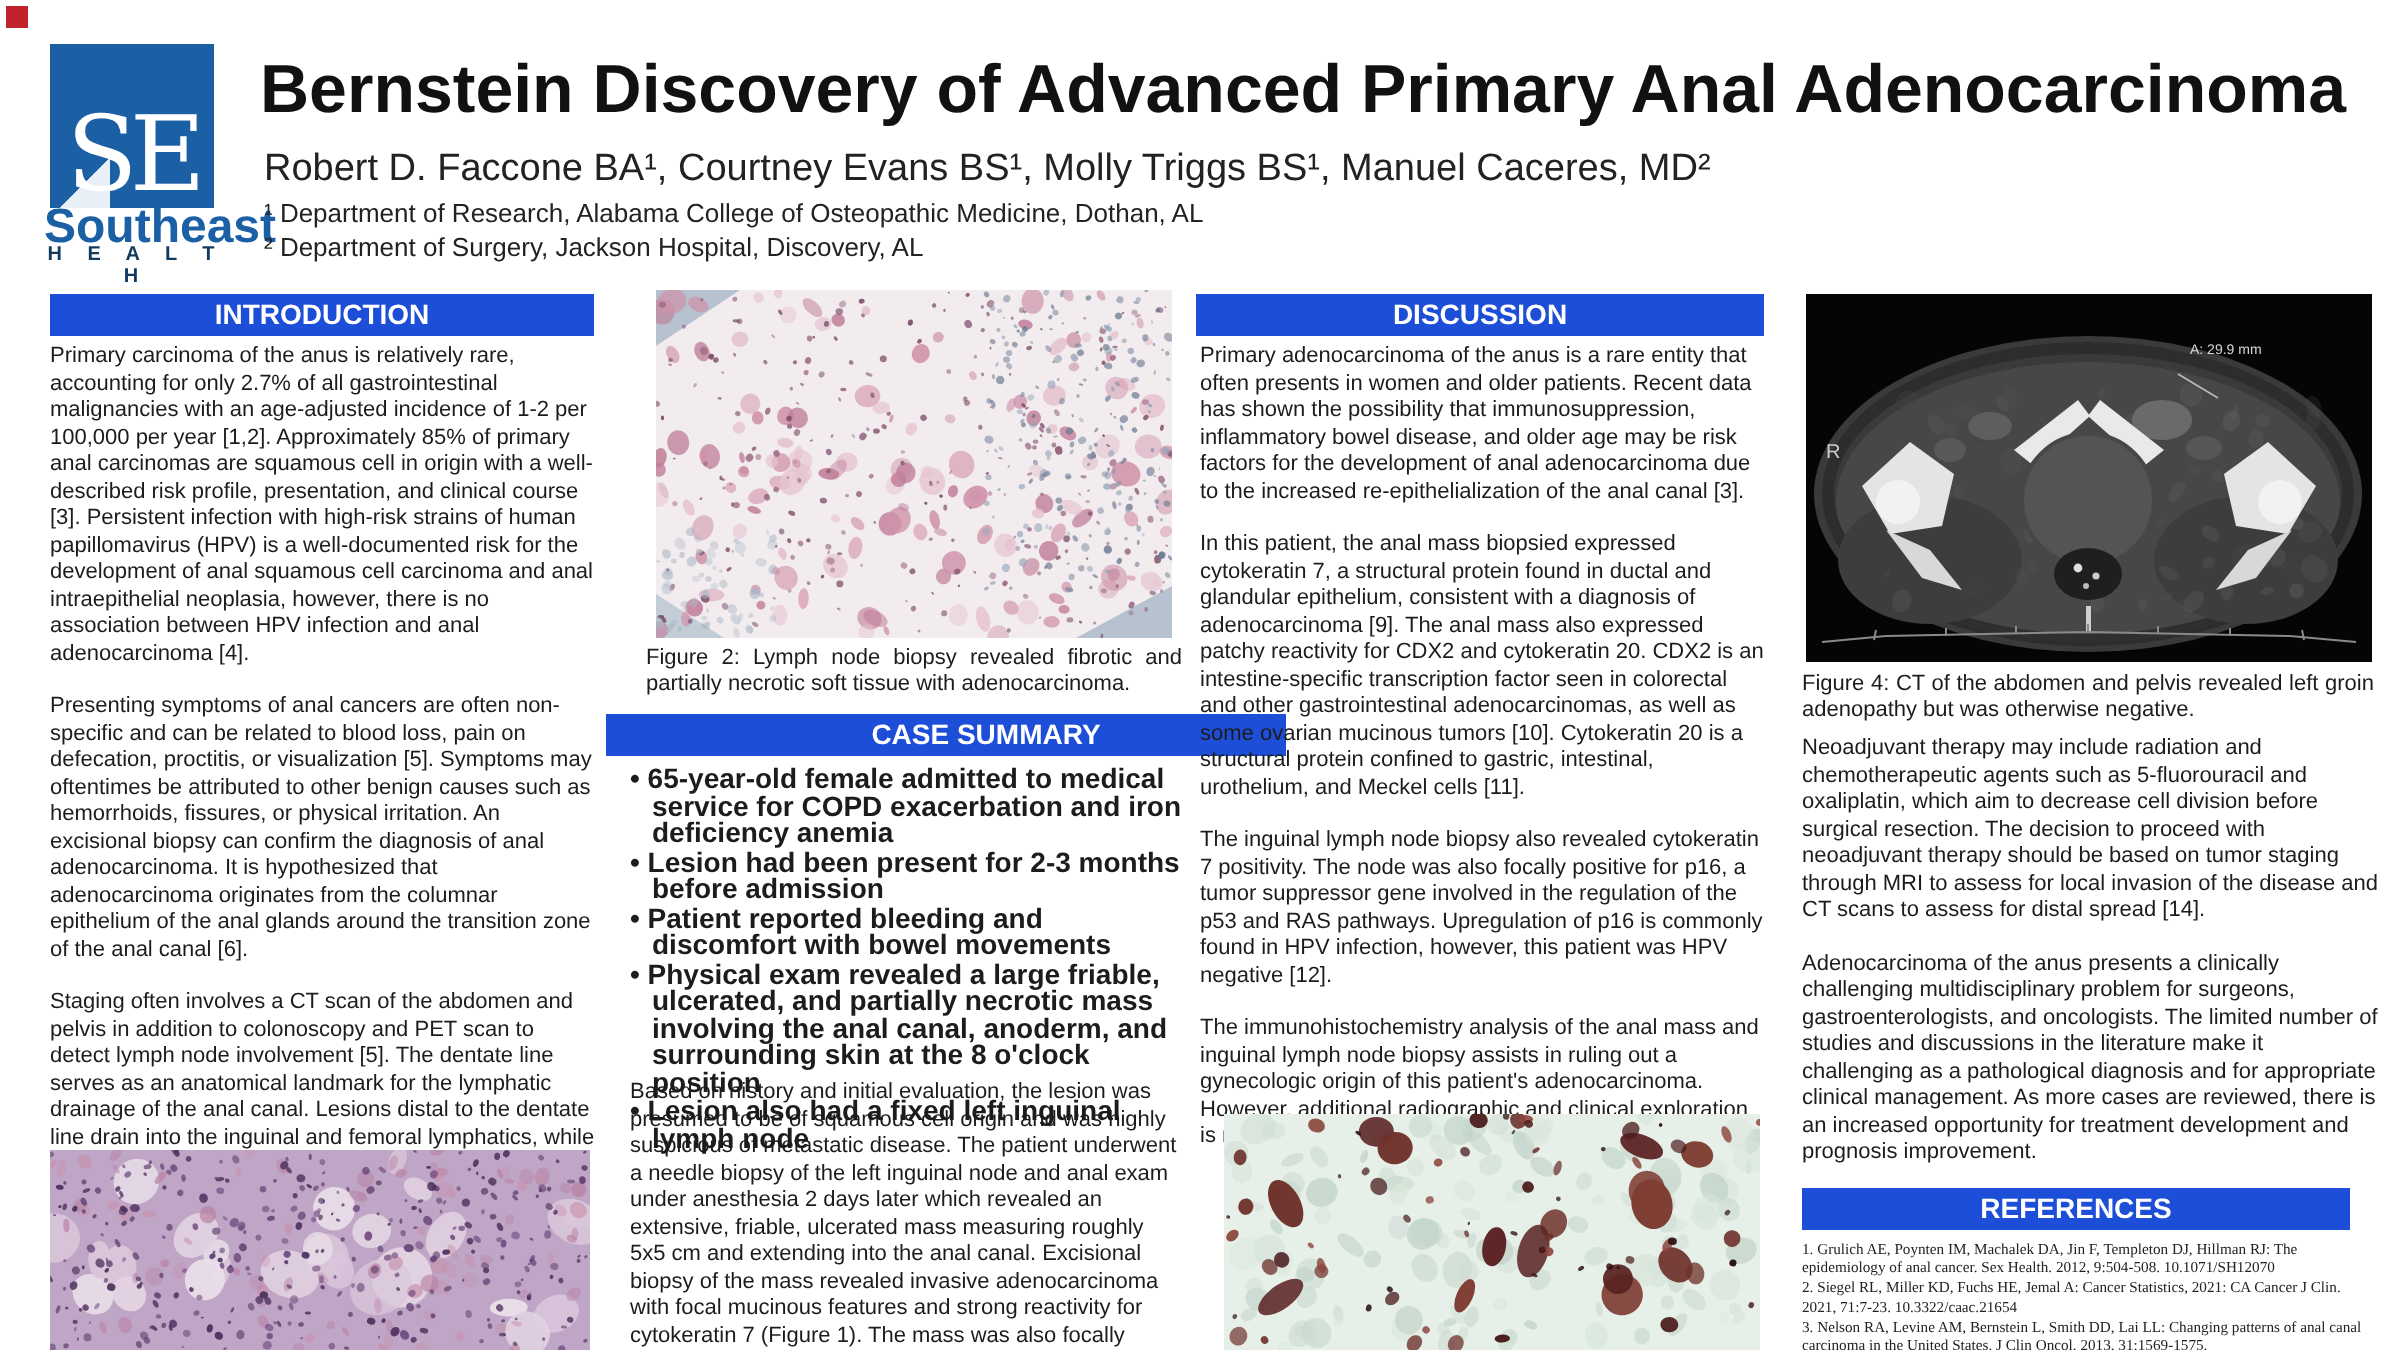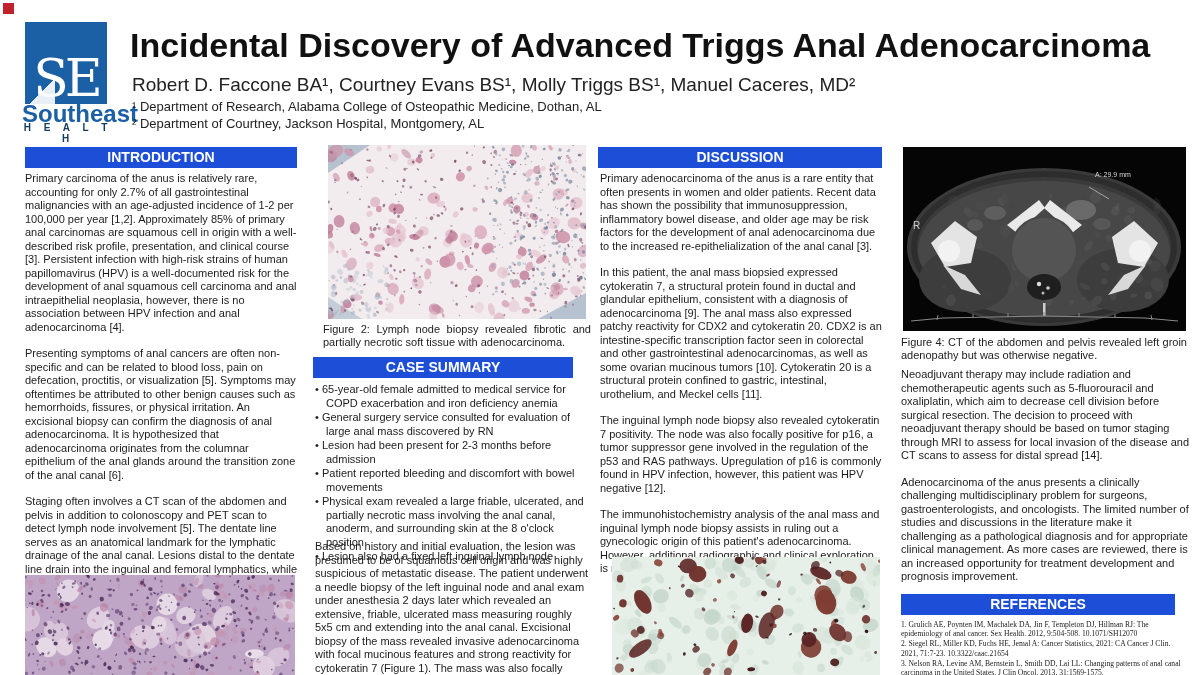--- a/index.html
+++ b/index.html
@@ -16,44 +16,44 @@
   .title{left:130px;top:26px;width:1065px;font-size:34px;font-weight:bold;color:#111;letter-spacing:0;}
   .authors{left:132px;top:74px;width:1000px;font-size:19px;color:#222;}
   .affil{left:132px;width:1000px;font-size:13px;color:#222;}
   .affil1{top:99px;} .affil2{top:116px;}
   
   .bar{background:#1d4ed8;color:#ffffff;font-weight:bold;font-size:14px;text-align:center;line-height:21px;height:21px;}
   
   .col-text{font-size:11px;line-height:13.5px;color:#1c1c1c;}
   .col-text p{margin:0 0 13px 0;}
   .caption{font-size:11px;line-height:12.5px;text-align:justify;color:#1c1c1c;}
-  ul.bullets{margin:0;padding:0;list-style:none;font-size:11px;line-height:13.5px;}
+  ul.bullets{margin:0;padding:0;list-style:none;font-size:14px;line-height:13.5px;font-weight:bold;}
   ul.bullets li{padding-left:11px;text-indent:-11px;margin:0 0 1px 0;}
   ul.bullets li::before{content:"• ";}
   .refs{font-size:7.6px;line-height:9.2px;color:#222;}
   .refs div{margin:0 0 1px 0;font-family:Liberation Serif, serif;}
   .figure-frame{display:block;}
   svg{display:block;}
 </style>
 </head>
 <body>
 
 <div class="abs corner-mark"></div>
 
 <div class="abs logo-box">
   <span class="logo-se">SE</span>
 </div>
 <div class="abs logo-swoosh"></div>
 <div class="abs logo-name">Southeast</div>
 <div class="abs logo-tag">H E A L T H</div>
 
-<div class="abs title">Incidental Discovery of Advanced Triggs Anal Adenocarcinoma</div>
+<div class="abs title">Bernstein Discovery of Advanced Primary Anal Adenocarcinoma</div>
 <div class="abs authors">Robert D. Faccone BA¹,  Courtney Evans BS¹, Molly Triggs BS¹, Manuel Caceres, MD²</div>
 <div class="abs affil affil1">¹ Department of Research, Alabama College of Osteopathic Medicine, Dothan, AL</div>
-<div class="abs affil affil2">² Department of Courtney, Jackson Hospital, Montgomery, AL</div>
+<div class="abs affil affil2">² Department of Surgery, Jackson Hospital, Discovery, AL</div>
 
 <div class="abs bar" style="left:25px;top:147px;width:272px;">INTRODUCTION</div>
 <div class="abs col-text" style="left:25px;top:172px;width:274px;">
   <p>Primary carcinoma of the anus is relatively rare, accounting for only 2.7% of all gastrointestinal malignancies with an age-adjusted incidence of 1-2 per 100,000 per year [1,2]. Approximately 85% of primary anal carcinomas are squamous cell in origin with a well-described risk profile, presentation, and clinical course [3]. Persistent infection with high-risk strains of human papillomavirus (HPV) is a well-documented risk for the development of anal squamous cell carcinoma and anal intraepithelial neoplasia, however, there is no association between HPV infection and anal adenocarcinoma [4].</p>
   <p>Presenting symptoms of anal cancers are often non-specific and can be related to blood loss, pain on defecation, proctitis, or visualization [5]. Symptoms may oftentimes be attributed to other benign causes such as hemorrhoids, fissures, or physical irritation. An excisional biopsy can confirm the diagnosis of anal adenocarcinoma. It is hypothesized that adenocarcinoma originates from the columnar epithelium of the anal glands around the transition zone of the anal canal [6].</p>
   <p>Staging often involves a CT scan of the abdomen and pelvis in addition to colonoscopy and PET scan to detect lymph node involvement [5]. The dentate line serves as an anatomical landmark for the lymphatic drainage of the anal canal. Lesions distal to the dentate line drain into the inguinal and femoral lymphatics, while lesions proximal to the dentate line will drain into the superior rectal lymphatics and the inferior mesenteric nodes [7].</p>
 </div>
 
 <svg class="abs figure-frame" id="fig1" viewBox="0 0 270 100" style="left:25px;top:575px;width:270px;height:100px;">
   <rect x="0" y="0" width="270" height="100" fill="#bfa6c6"></rect>
@@ -1149,24 +1149,23 @@
       <ellipse cx="8.867233651690185" cy="135.4661802048795" rx="1.4891649521887302" ry="1.1810631154730802" fill="#aab6c6" opacity="0.51" transform="rotate(171 8.9 135.5)"></ellipse>
       <ellipse cx="17.1888823248446" cy="120.85157344629988" rx="2.1659786170348525" ry="2.3465327386059607" fill="#aab6c6" opacity="0.54" transform="rotate(87 17.2 120.9)"></ellipse>
       <ellipse cx="17.76575672440231" cy="135.65751481382176" rx="2.656777808908373" ry="2.4523252194168603" fill="#aab6c6" opacity="0.55" transform="rotate(139 17.8 135.7)"></ellipse>
       <ellipse cx="1.0712823970243335" cy="135.56052971072495" rx="1.0086498446762562" ry="0.5487687763846159" fill="#aab6c6" opacity="0.55" transform="rotate(175 1.1 135.6)"></ellipse>
       <ellipse cx="12.994117923080921" cy="132.42228001076728" rx="1.5471639893949032" ry="1.3508758514195534" fill="#aab6c6" opacity="0.60" transform="rotate(283 13.0 132.4)"></ellipse>
       <ellipse cx="14.579849042929709" cy="157.04877514438704" rx="2.3903714139014482" ry="1.3607580179707928" fill="#aab6c6" opacity="0.45" transform="rotate(176 14.6 157.0)"></ellipse>
       <ellipse cx="32.28738934267312" cy="140.55647424794734" rx="1.0128167876973748" ry="0.8975297179788521" fill="#aab6c6" opacity="0.45" transform="rotate(55 32.3 140.6)"></ellipse>
     </g>
 </svg>
 <div class="abs caption" style="left:323px;top:323px;width:268px;">Figure 2: Lymph node biopsy revealed fibrotic and partially necrotic soft tissue with adenocarcinoma.</div>
-<div class="abs bar" style="left:313px;top:357px;width:260px;">CASE SUMMARY</div>
+<div class="abs bar" style="left:303px;top:357px;width:300px;padding-left:40px;">CASE SUMMARY</div>
 <ul class="abs bullets" style="left:315px;top:383px;width:276px;">
   <li>65-year-old female admitted to medical service for COPD exacerbation and iron deficiency anemia</li>
-  <li>General surgery service consulted for evaluation of large anal mass discovered by RN</li>
   <li>Lesion had been present for 2-3 months before admission</li>
   <li>Patient reported bleeding and discomfort with bowel movements</li>
   <li>Physical exam revealed a large friable, ulcerated, and partially necrotic mass involving the anal canal, anoderm, and surrounding skin at the 8 o'clock position</li>
   <li>Lesion also had a fixed left inguinal lymph node</li>
 </ul>
 <div class="abs col-text" style="left:315px;top:540px;width:276px;height:135px;overflow:hidden;">Based on history and initial evaluation, the lesion was presumed to be of squamous cell origin and was highly suspicious of metastatic disease. The patient underwent a needle biopsy of the left inguinal node and anal exam under anesthesia 2 days later which revealed an extensive, friable, ulcerated mass measuring roughly 5x5 cm and extending into the anal canal. Excisional biopsy of the mass revealed invasive adenocarcinoma with focal mucinous features and strong reactivity for cytokeratin 7 (Figure 1). The mass was also focally reactive for p16. Lymph node biopsy revealed fibrotic and partially necrotic</div>
 
 <div class="abs bar" style="left:598px;top:147px;width:284px;">DISCUSSION</div>
 <div class="abs col-text" style="left:600px;top:172px;width:282px;">
   <p>Primary adenocarcinoma of the anus is a rare entity that often presents in women and older patients. Recent data has shown the possibility that immunosuppression, inflammatory bowel disease, and older age may be risk factors for the development of anal adenocarcinoma due to the increased re-epithelialization of the anal canal [3].</p>

